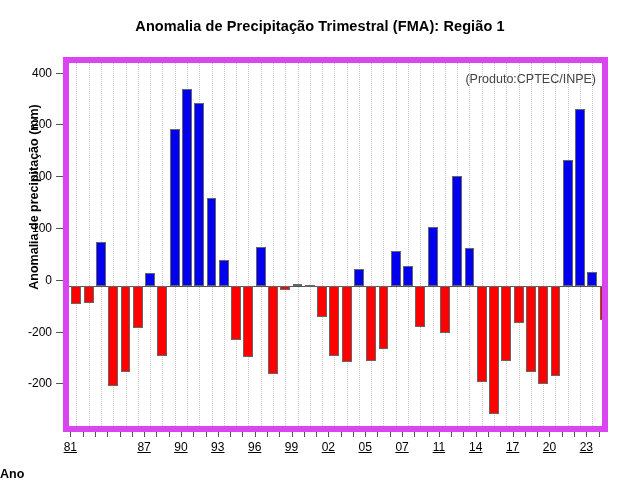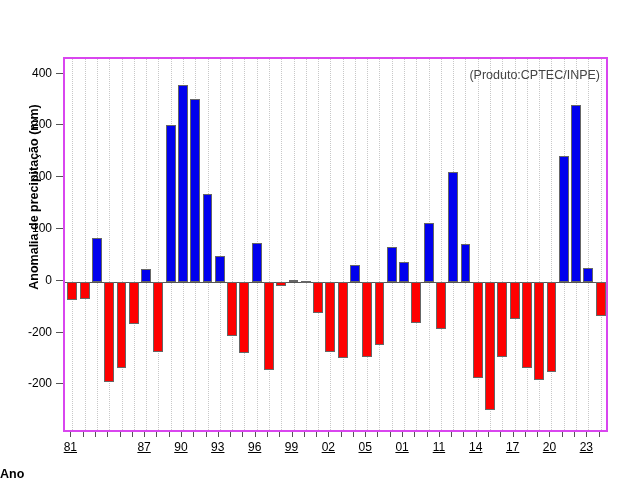--- a/index.html
+++ b/index.html
@@ -51,21 +51,21 @@
     font-size: 12.5px;
     font-weight: bold;
     color: #000000;
   }
   #plot {
     position: absolute;
     left: 63px;
     top: 57px;
     width: 545px;
     height: 375px;
-    border: 2px solid #d946ef;
+    border: 6px solid #d946ef;
     box-sizing: border-box;
     background: #ffffff;
     overflow: hidden;
   }
   .gridline {
     position: absolute;
     top: 0;
     bottom: 0;
     width: 0;
     border-left: 1px dotted #c8c8c8;
@@ -118,20 +118,21 @@
     font-size: 12.5px;
     color: #444444;
     white-space: nowrap;
   }
 </style>
 </head>
 <body>
 
 <div id="figure">
 
+  <div id="chart-title">Anomalia de Precipitação Trimestral (FMA): Região 1</div>
 
   <div id="ylabel">Anomalia de precipitação (mm)</div>
 
   <div id="xlabel">Ano</div>
 
   <div id="yticks">
       <div class="ytick-mark" style="left: 56px; top: 72.5417px;"></div>
       <div class="ytick-label" style="left: 12px; top: 72.5417px;">400</div>
       <div class="ytick-mark" style="left: 56px; top: 124.347px;"></div>
       <div class="ytick-label" style="left: 12px; top: 124.347px;">200</div>
@@ -193,21 +194,21 @@
       <div class="xtick-mark" style="left: 598.629px; top: 430px;"></div>
       <div class="xtick-label" style="left: 50.371px; top: 440px;">81</div>
       <div class="xtick-label" style="left: 87.2262px; top: 412px;">84</div>
       <div class="xtick-label" style="left: 124.081px; top: 440px;">87</div>
       <div class="xtick-label" style="left: 160.937px; top: 440px;">90</div>
       <div class="xtick-label" style="left: 197.792px; top: 440px;">93</div>
       <div class="xtick-label" style="left: 234.647px; top: 440px;">96</div>
       <div class="xtick-label" style="left: 271.502px; top: 440px;">99</div>
       <div class="xtick-label" style="left: 308.357px; top: 440px;">02</div>
       <div class="xtick-label" style="left: 345.213px; top: 440px;">05</div>
-      <div class="xtick-label" style="left: 382.068px; top: 440px;">01</div>
+      <div class="xtick-label" style="left: 382.068px; top: 440px;">07</div>
       <div class="xtick-label" style="left: 418.923px; top: 440px;">11</div>
       <div class="xtick-label" style="left: 455.778px; top: 440px;">14</div>
       <div class="xtick-label" style="left: 492.633px; top: 440px;">17</div>
       <div class="xtick-label" style="left: 529.489px; top: 440px;">20</div>
       <div class="xtick-label" style="left: 566.344px; top: 440px;">23</div>
     </div>
 
   <div id="plot">
     <div id="gridlines">
         <div class="gridline" style="left: 7.37104px;"></div>

